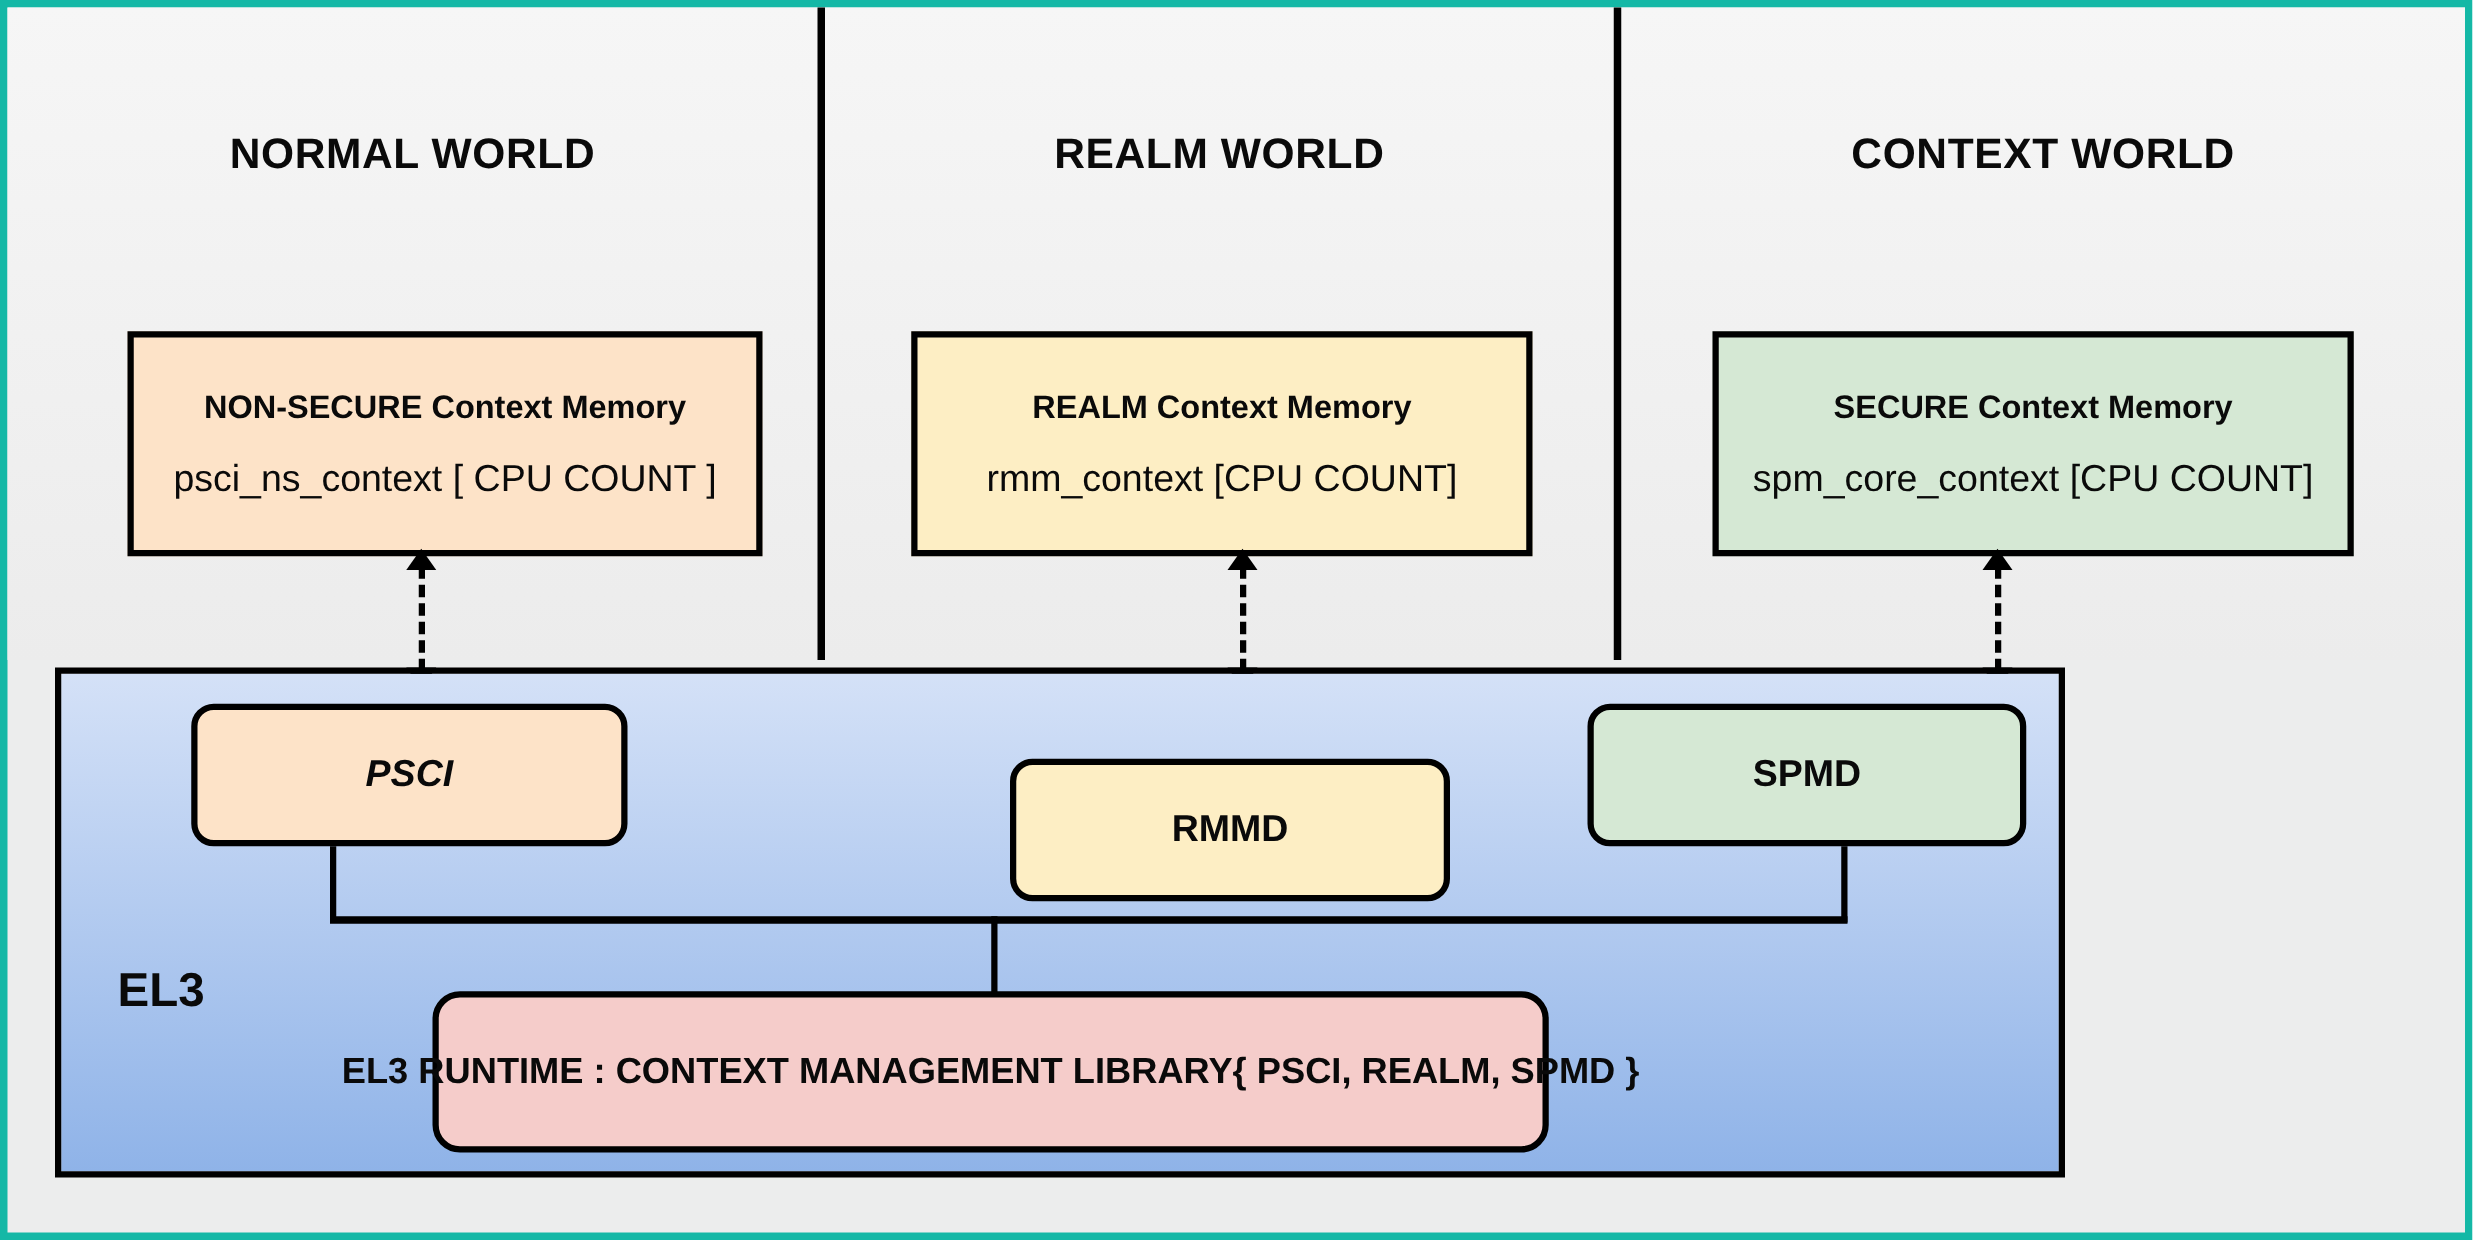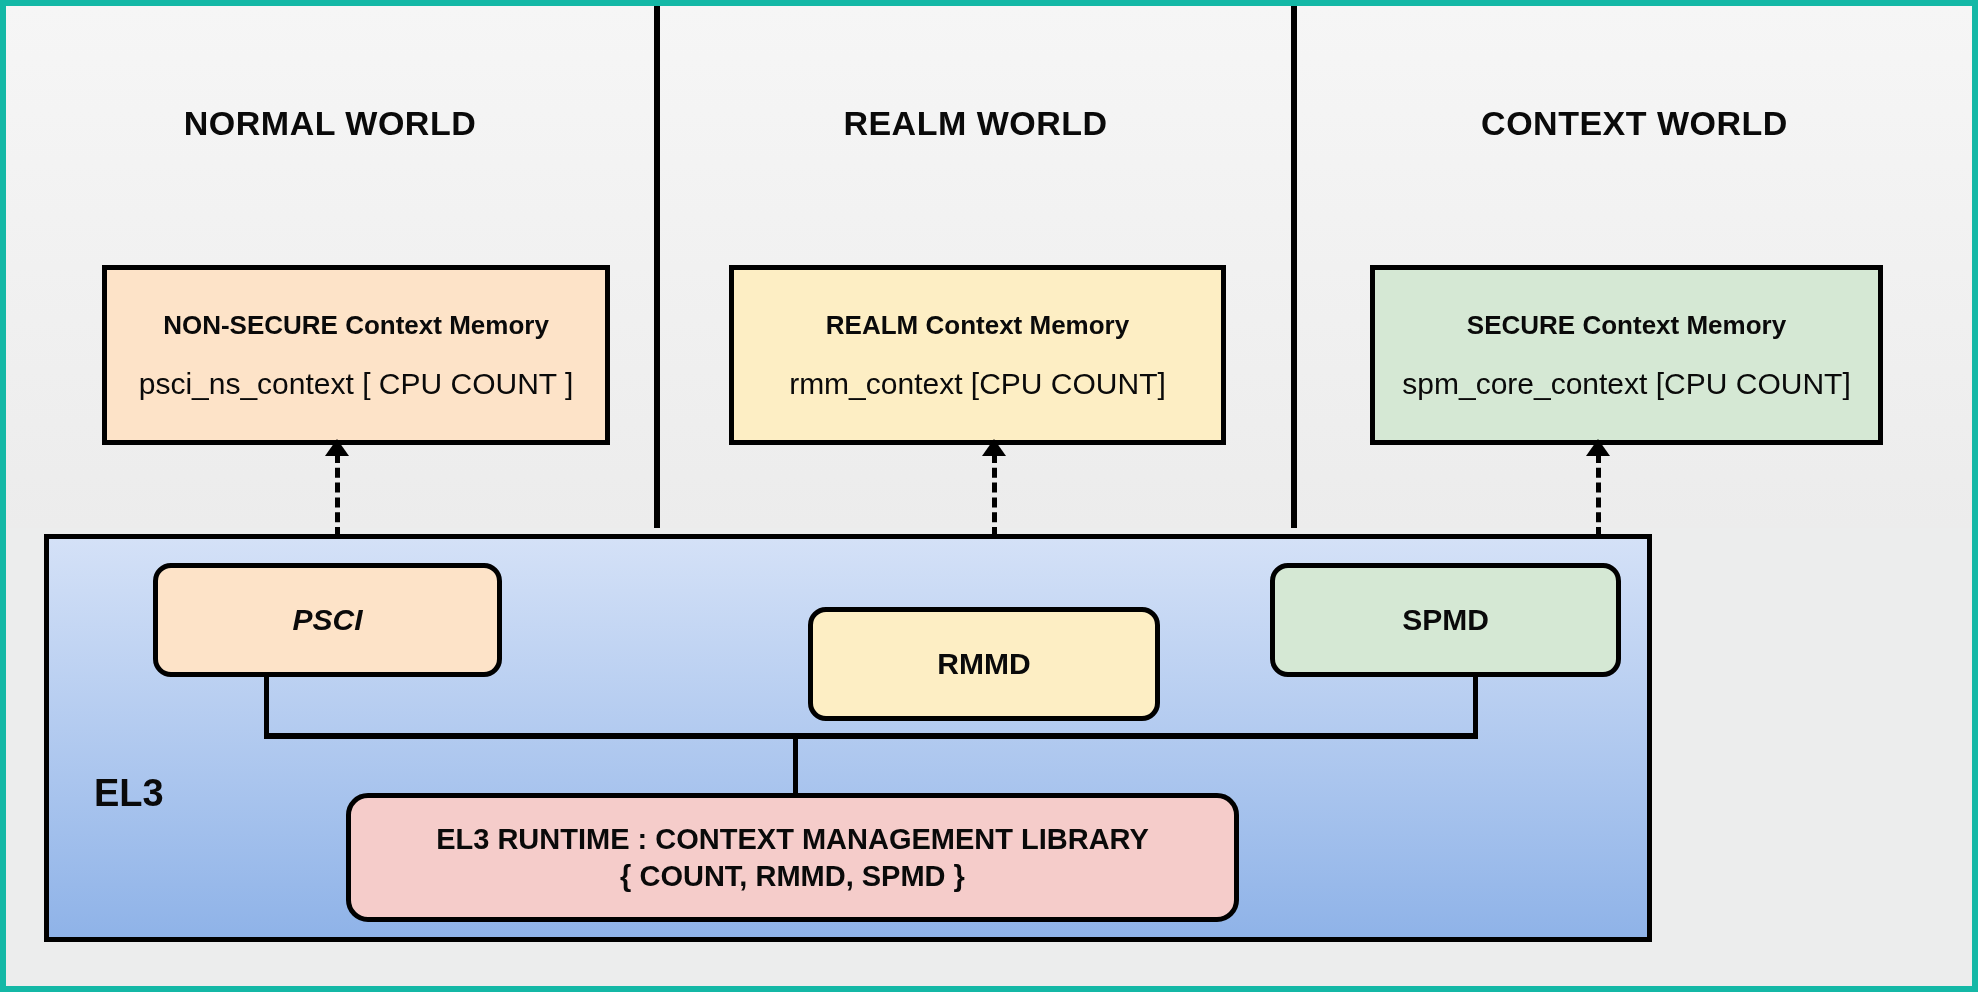--- a/index.html
+++ b/index.html
@@ -181,21 +181,21 @@
     position: absolute;
     left: 297px;
     top: 254px;
     width: 893px;
     height: 129px;
     box-sizing: border-box;
     border: 5px solid #000000;
     border-radius: 22px;
     background: #f5ccca;
     display: flex;
-    flex-direction: column;
+    flex-direction: row;
     align-items: center;
     justify-content: center;
   }
   .runtime-box .rt-line1 {
     font-size: 29px;
     font-weight: bold;
     color: #0a0a0a;
     white-space: nowrap;
     line-height: 1.25;
   }
@@ -274,16 +274,16 @@
 
     <div class="svc-box svc-spmd">SPMD</div>
 
     <div class="conn conn-psci-down"></div>
     <div class="conn conn-spmd-down"></div>
     <div class="conn conn-hbar"></div>
     <div class="conn conn-center-down"></div>
 
     <div class="runtime-box">
       <div class="rt-line1">EL3 RUNTIME : CONTEXT MANAGEMENT LIBRARY</div>
-      <div class="rt-line2">{ COUNT, RMMD, SPMD }</div>
+      <div class="rt-line2">{ PSCI, REALM, SPMD }</div>
     </div>
   </div>
 </div>
 
 </body></html>

